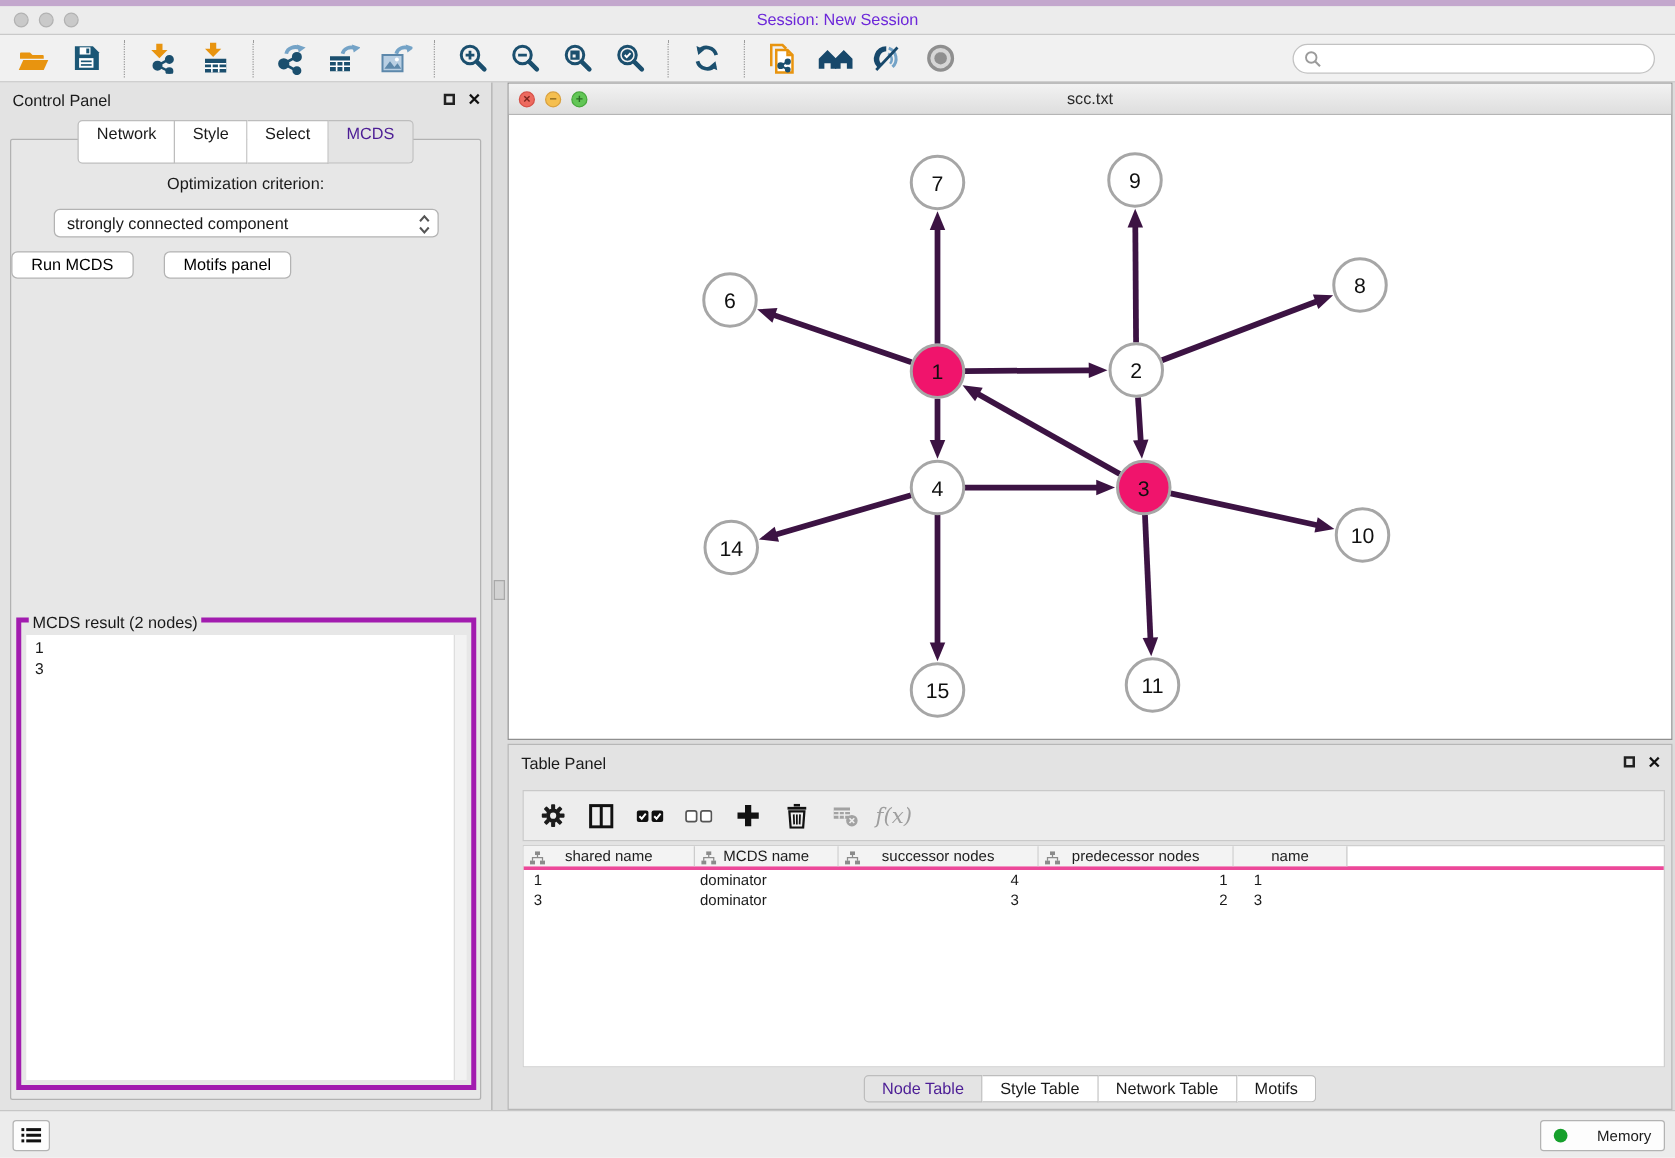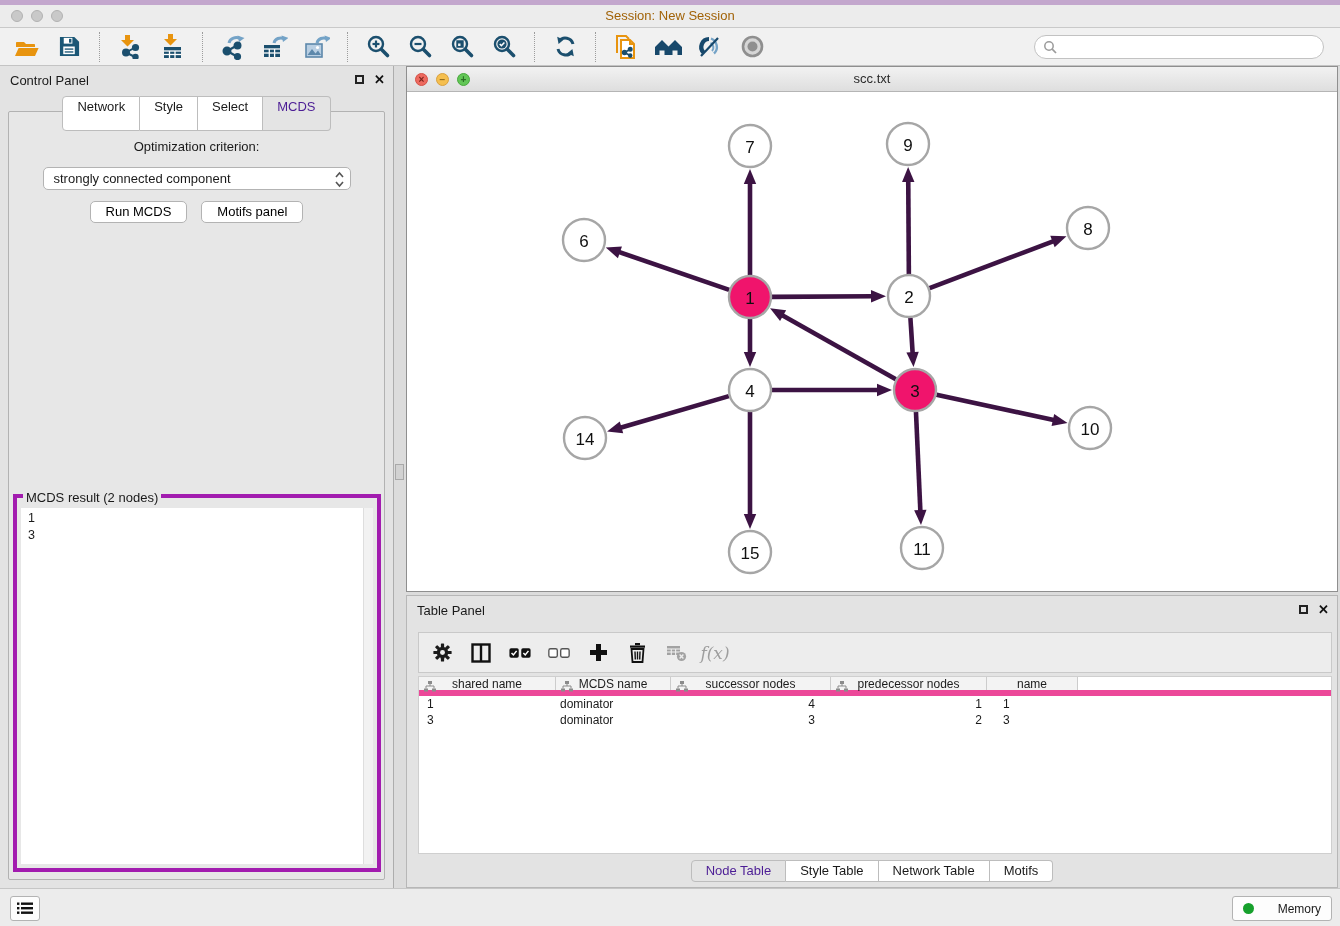--- a/index.html
+++ b/index.html
@@ -6,21 +6,21 @@
   *{box-sizing:border-box;}
   #app{position:relative;width:1340px;height:926px;background:#dcdcdc;
        font-family:"Liberation Sans",sans-serif;overflow:hidden;color:#1a1a1a;}
 
   
   .top-strip{position:absolute;left:0;top:0;width:100%;height:5px;background:#c3a7cd;}
   .titlebar{position:absolute;left:0;top:5px;width:100%;height:23px;background:#ececec;
             border-bottom:1px solid #c9c9c9;}
   .tl-group{position:absolute;left:11px;top:5px;display:flex;gap:8px;}
   .tl-dot{width:12px;height:12px;border-radius:50%;background:#c9c9c9;border:1px solid #b2b2b2;}
-  .app-title{position:absolute;left:0;right:0;top:3px;text-align:center;font-size:13px;color:#a16207;}
+  .app-title{position:absolute;left:0;right:0;top:3px;text-align:center;font-size:13px;color:#6d28d9;}
 
   .toolbar{position:absolute;left:0;top:28px;width:100%;height:38px;background:#f1f1f1;
            border-bottom:1px solid #c4c4c4;display:flex;align-items:center;padding:0 6px;}
   .tb-icon{width:34px;height:32px;display:flex;align-items:center;justify-content:center;margin:0 4px;flex:0 0 auto;}
   .tb-sep{width:1px;height:30px;border-left:1px dotted #9c9c9c;margin:0 9px;flex:0 0 auto;}
   .searchbox{margin-left:auto;margin-right:10px;width:290px;height:24px;background:#fff;
              border:1px solid #c2c2c2;border-radius:12px;display:flex;align-items:center;padding-left:8px;}
   .searchbox input{border:none;outline:none;background:transparent;font-size:13px;flex:1;
                    font-family:"Liberation Sans",sans-serif;}
 
@@ -38,21 +38,21 @@
   .tab:first-child{border-left:1px solid #bdbdbd;border-radius:4px 0 0 4px;}
   .tab:last-child{border-radius:0 4px 4px 0;}
   .tab.active{background:#e4e4e4;color:#4c1d95;}
 
   .cp-body{position:absolute;left:8px;right:8px;top:45px;bottom:8px;background:#e7e7e7;
            border:1px solid #b2b2b2;border-radius:2px;}
   .opt-label{margin-top:27px;text-align:center;font-size:13px;}
   .opt-select{position:relative;margin:13px auto 0;width:308px;height:23px;background:#fff;
               border:1px solid #b3b3b3;border-radius:5px;font-size:13px;line-height:21px;padding-left:10px;}
   .opt-stepper{position:absolute;right:6px;top:3px;}
-  .btn-row{display:flex;justify-content:center;gap:14px;margin-top:11px;}
+  .btn-row{display:flex;gap:24px;margin-top:11px;}
   .mac-btn{height:22px;padding:0 15px;background:#fff;border:1px solid #b3b3b3;border-radius:5px;
            font-size:13px;line-height:20px;}
 
   .result-fieldset{position:absolute;left:4px;right:3px;top:382px;bottom:7px;
                    border:4px solid #a21caf;background:#e7e7e7;padding-left:25px;}
   .result-legend{position:absolute;top:-8px;left:6px;background:#e7e7e7;padding:0 3px;font-size:13px;}
   .result-text{position:absolute;left:4px;right:4px;top:10px;bottom:4px;background:#fff;
                font-size:12.5px;line-height:17px;padding:2px 7px;white-space:pre;}
   .result-scroll{position:absolute;right:4px;top:10px;bottom:4px;width:10px;background:#f2f2f2;
                  border-left:1px solid #dedede;}
@@ -79,21 +79,21 @@
   
   .table-panel{position:absolute;left:406px;top:595px;width:932px;height:293px;background:#e3e3e3;
                border:1px solid #b7b7b7;}
   .tp-toolbar{position:absolute;left:11px;right:5px;top:36px;height:41px;background:#ededed;
               border:1px solid #c9c9c9;display:flex;align-items:center;padding-left:12px;gap:17px;}
   .tp-tool{display:flex;align-items:center;justify-content:center;width:22px;height:24px;}
   .fx{font-family:"DejaVu Serif",serif;font-style:italic;font-size:17px;color:#9e9e9e;}
 
   .tp-table{position:absolute;left:11px;right:5px;top:80px;height:178px;background:#fff;
             border:1px solid #cfcfcf;font-size:12px;}
-  .thead{display:flex;height:19px;border-bottom:6px solid #ec4899;}
+  .thead{display:flex;height:19px;border-bottom:3px solid #ec4899;}
   .th{position:relative;background:#f3f3f3;border-right:1px solid #ccc;display:flex;
       align-items:center;justify-content:center;font-size:12px;color:#1c1c1c;}
   .th svg{position:absolute;left:5px;top:4px;}
   .c0{width:137px;} .c1{width:115px;} .c2{width:160px;} .c3{width:156px;} .c4{width:91px;}
   .tr{display:flex;height:16px;line-height:16px;}
   .td{overflow:hidden;white-space:nowrap;}
   .td.c0{padding-left:8px;} .td.c1{padding-left:4px;}
   .td.c2{text-align:right;padding-right:16px;} .td.c3{text-align:right;padding-right:5px;}
   .td.c4{padding-left:16px;}
 

